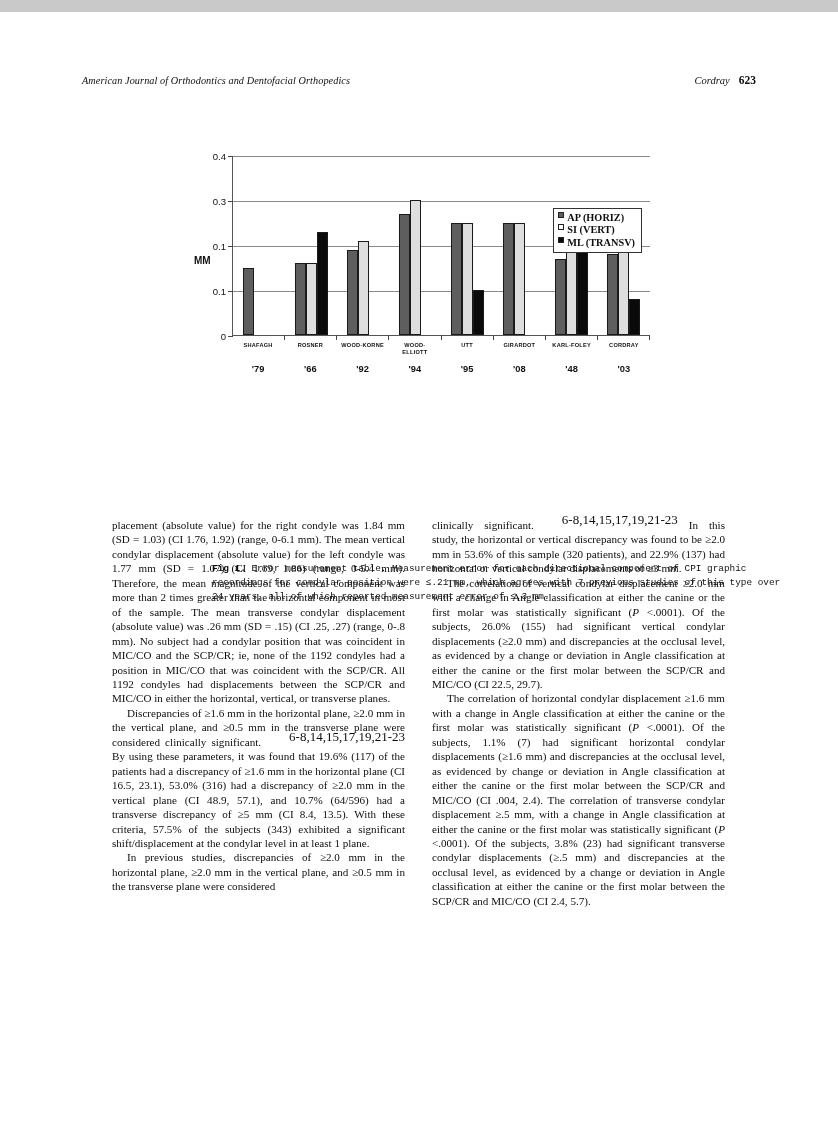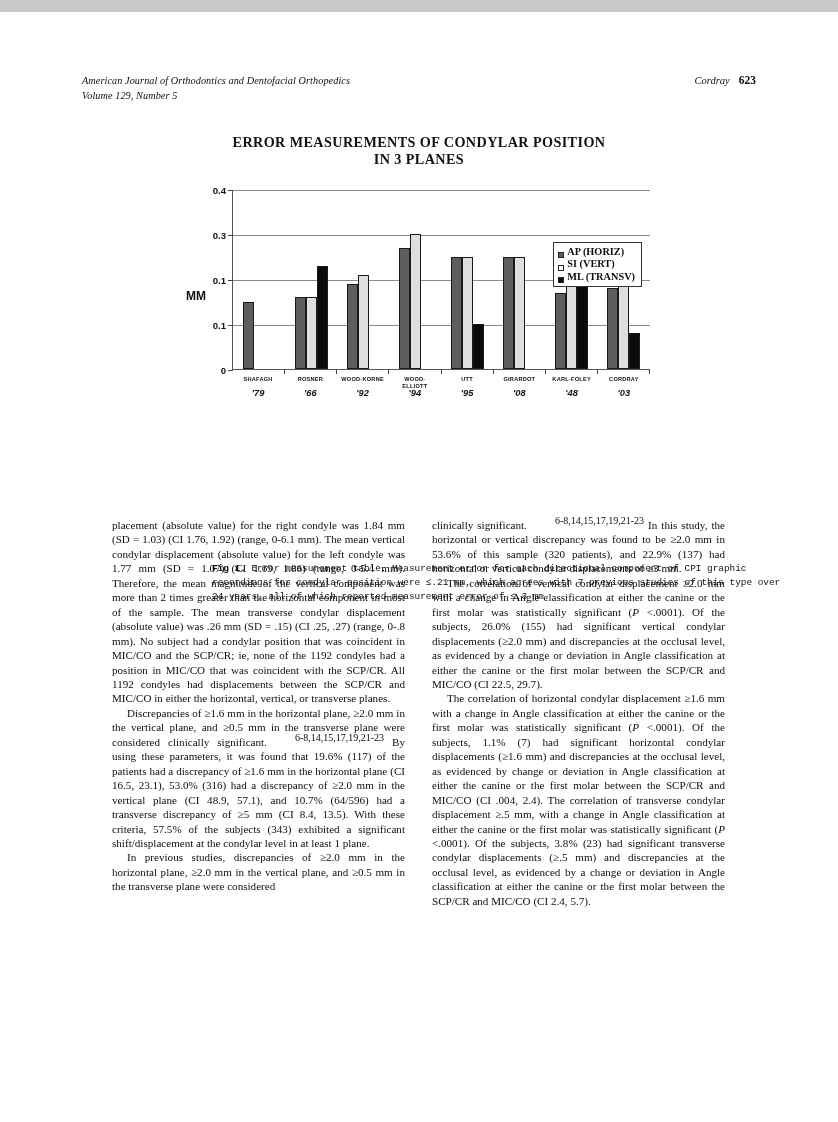--- a/index.html
+++ b/index.html
@@ -90,39 +90,39 @@
     left: 0;
     right: 0;
     height: 1px;
     background: #8a8a8a;
   }
   .ytick-label {
     position: absolute;
     right: calc(100% + 7px);
     transform: translateY(-50%);
     font-family: "Liberation Sans", sans-serif;
-    font-weight: bold;
+    font-weight: normal;
     font-size: 9.6px;
     color: #111;
     white-space: nowrap;
   }
   .ytick-mark {
     position: absolute;
     width: 5px;
     height: 1px;
     background: #444;
     left: -5px;
   }
   .axis-title {
     position: absolute;
-    left: 2px;
+    left: 10px;
     top: 105px;
     font-family: "Liberation Sans", sans-serif;
     font-weight: bold;
-    font-size: 12px;
+    font-size: 10px;
     color: #111;
   }
 
   .bars {
     position: absolute;
     left: 0;
     bottom: 0;
     right: 0;
     top: 0;
     display: flex;
@@ -164,21 +164,21 @@
     top: 52px;
     border: 1.3px solid #333;
     background: #fff;
     padding: 3px 6px 3px 4px;
     font-family: "Liberation Serif", serif;
     font-weight: bold;
     font-size: 10.3px;
     line-height: 12.4px;
     z-index: 4;
   }
-  .legend-row { display: flex; align-items: flex-end; white-space: nowrap; }
+  .legend-row { display: flex; align-items: flex-start; white-space: nowrap; }
   .swatch {
     width: 6px;
     height: 6px;
     margin-right: 3px;
     border: 1px solid #222;
     box-sizing: border-box;
     flex: 0 0 auto;
   }
   .swatch.ap { background: #5e5e5e; }
   .swatch.si { background: #ffffff; }
@@ -199,23 +199,22 @@
     font-weight: bold;
     font-size: 5.6px;
     letter-spacing: .25px;
     color: #111;
     line-height: 7.4px;
   }
   .xyears {
     position: absolute;
     left: 48px;
     right: 4px;
-    top: 204px;
-    display: flex;
-    font-style: italic;
+    top: 214px;
+    display: flex;
   }
   .ycell {
     flex: 1 1 0;
     text-align: center;
     font-family: "Liberation Sans", sans-serif;
     font-weight: bold;
     font-size: 9.3px;
     color: #111;
   }
 
@@ -246,47 +245,42 @@
     width: 293px;
     font-size: 11.1px;
     line-height: 14.45px;
     text-align: justify;
     text-justify: inter-word;
     hyphens: manual;
   }
   .col p { margin: 0; }
   .col p.indent { text-indent: 15px; }
   sup {
-    font-size: 10px;
+    font-size: 13px;
     vertical-align: super;
     line-height: 0;
     padding-left: 28px;
   }
   i { font-style: italic; }
 </style>
 </head>
 <body>
 
 <div class="page">
 
   <div class="runhead">
     <div class="runhead-left">
       <div>American Journal of Orthodontics and Dentofacial Orthopedics</div>
-      <div class="ln2">Volume 129, Number 5</div>
     </div>
     <div class="runhead-right">
       <span class="author">Cordray</span><span class="pageno">623</span>
     </div>
   </div>
 
   <div class="figure">
-    <div class="fig-title">
-      <span>ERROR MEASUREMENTS OF CONDYLAR POSITION</span>
-      <span class="l2">IN 3 PLANES</span>
-    </div>
 
     <div class="chart-wrap">
       <div class="axis-title">MM</div>
       <div class="plot">
         <div id="gridlines">
             <div class="ytick-label" style="top: 180px;">0</div>
             <div class="ytick-mark" style="top: 180px;"></div>
             <div class="gridline" style="top: 135px;"></div>
             <div class="ytick-label" style="top: 135px;">0.1</div>
             <div class="ytick-mark" style="top: 135px;"></div>

